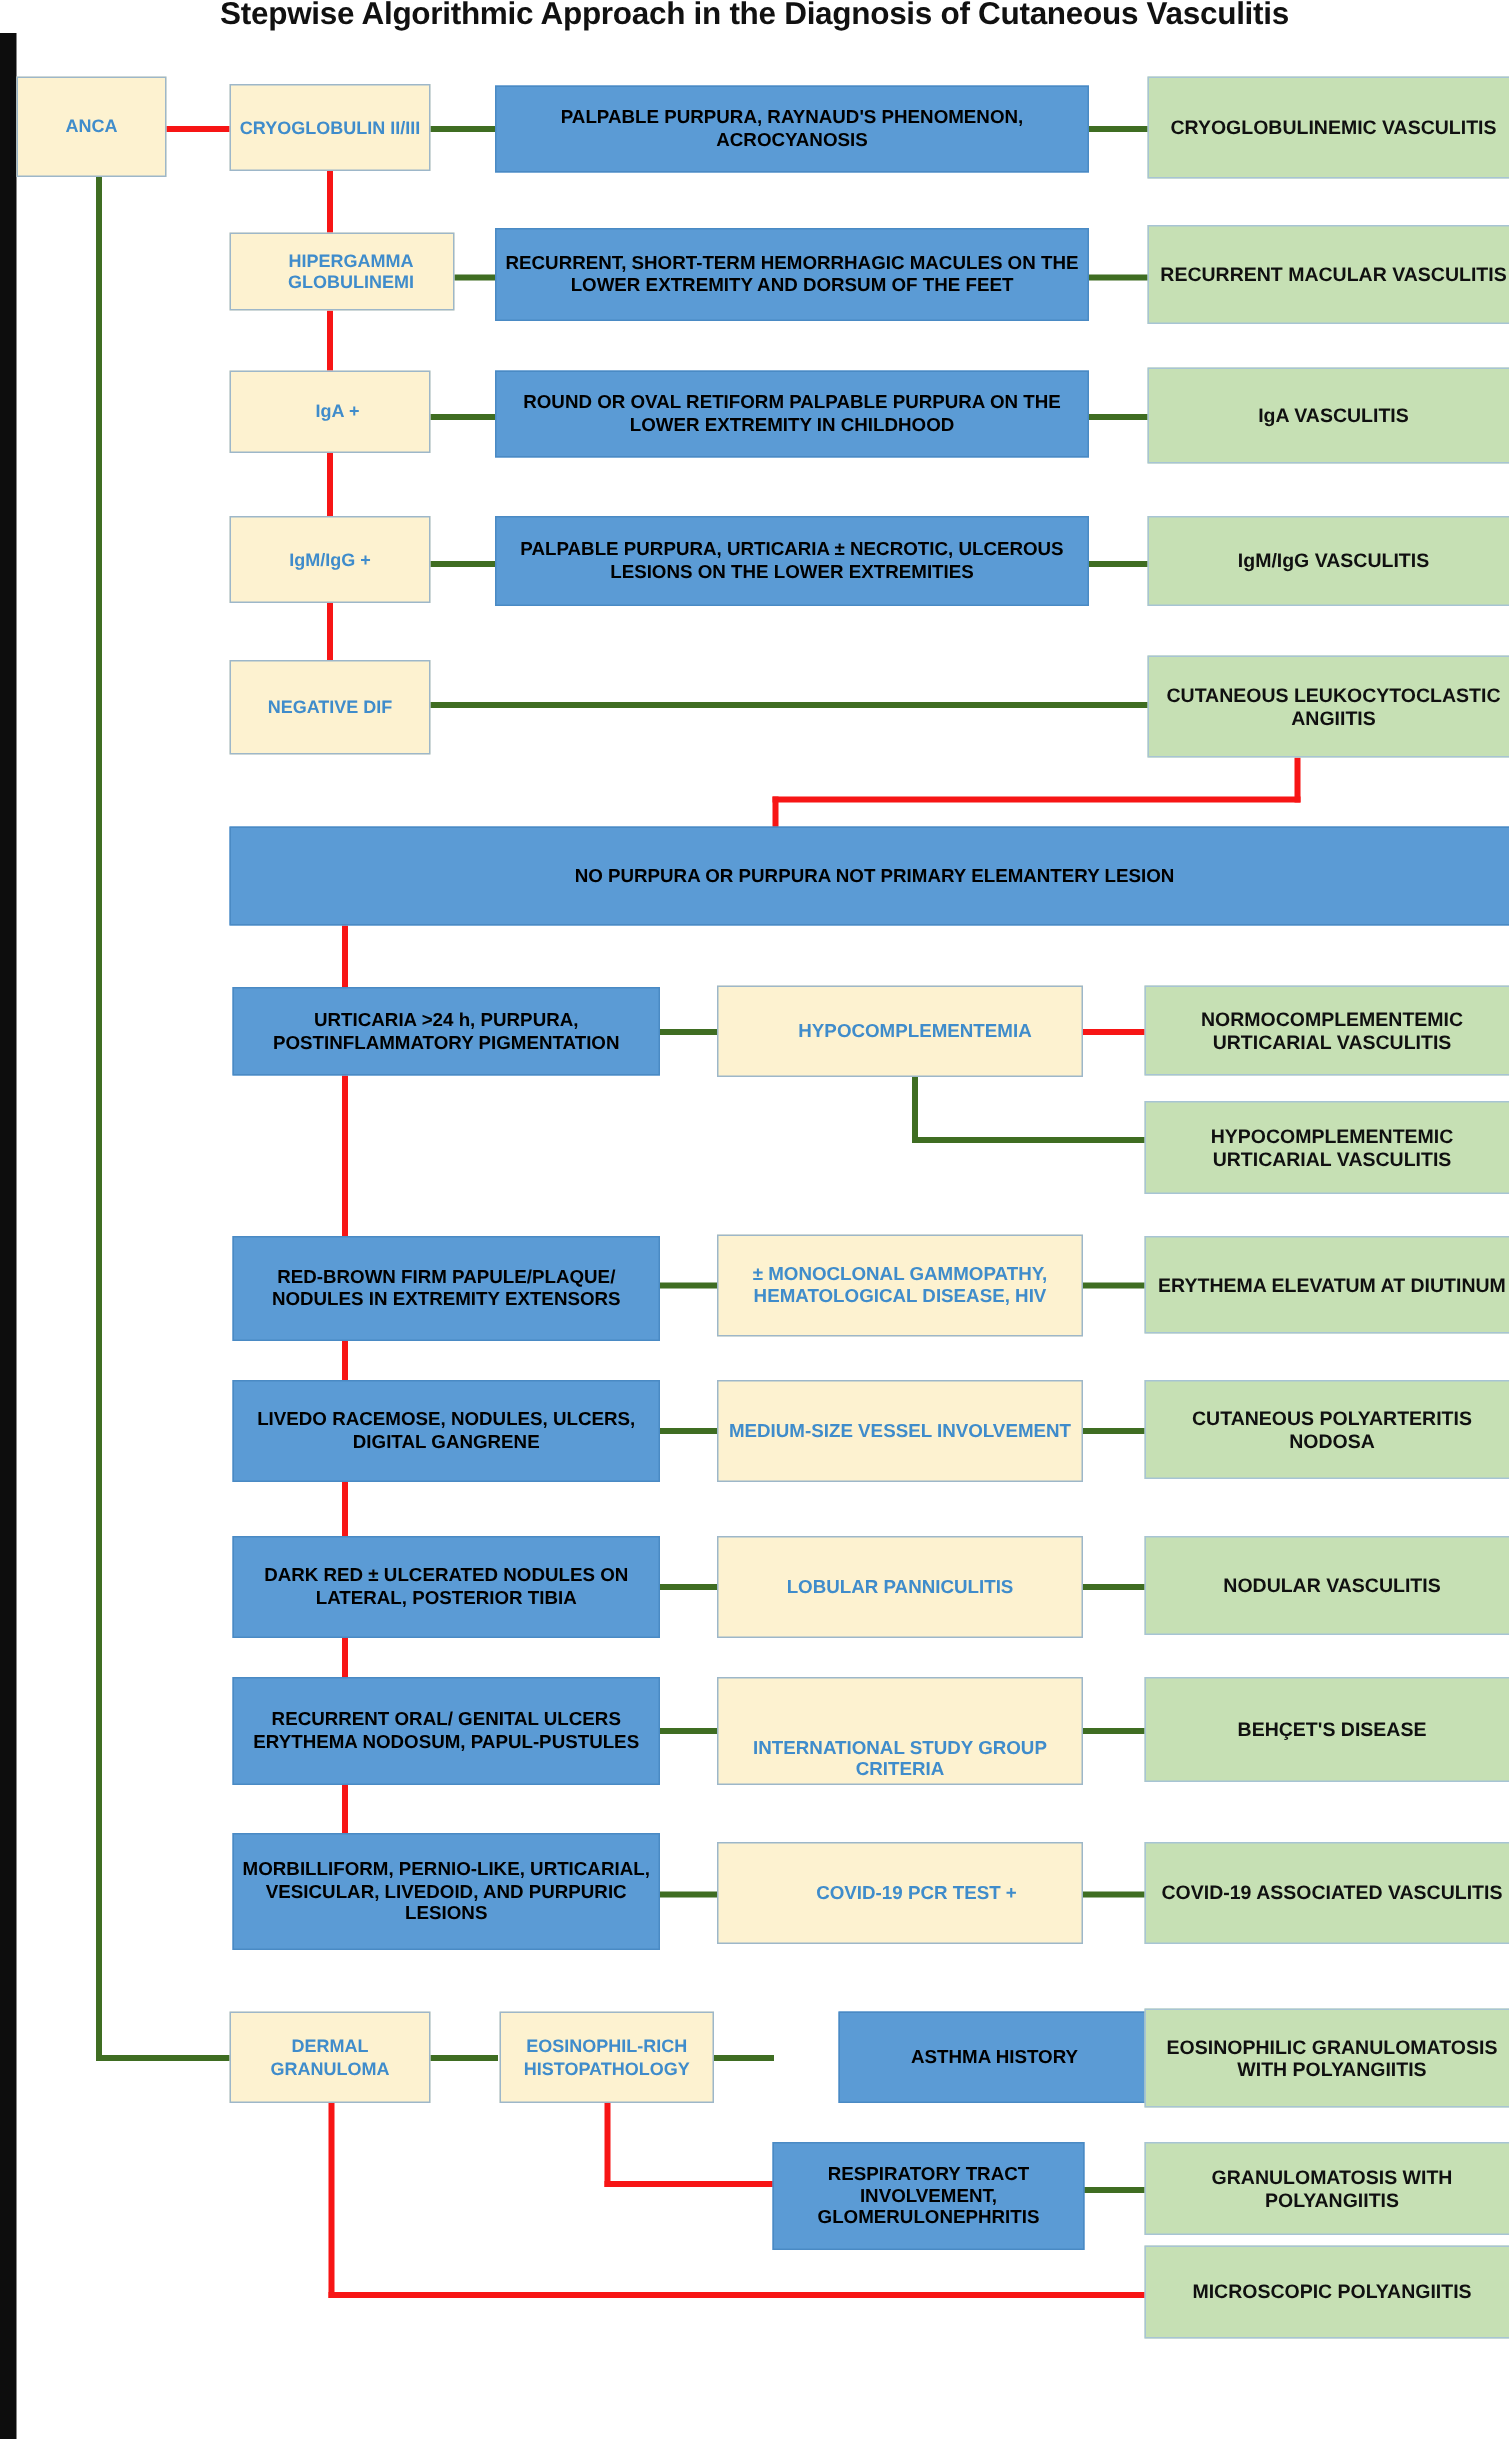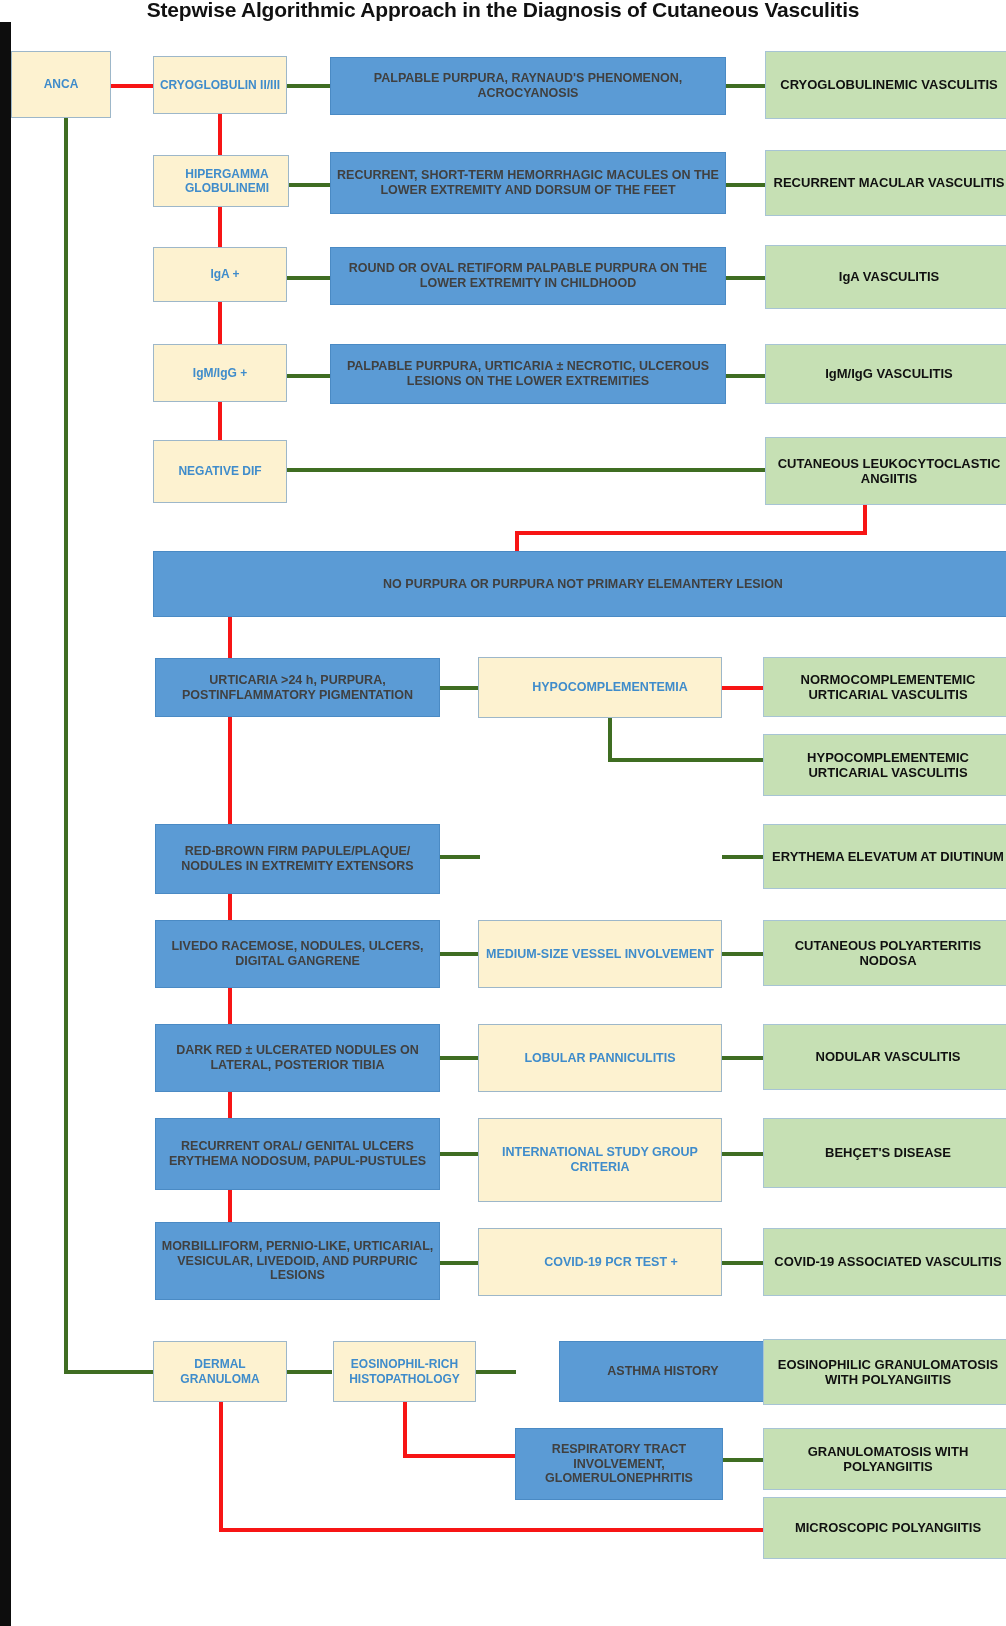--- a/index.html
+++ b/index.html
@@ -24,21 +24,21 @@
     box-sizing:border-box;
     display:flex;align-items:center;justify-content:center;
     text-align:center;
     line-height:1.18;
     border:1px solid #9db7c9;
     z-index:3;
     padding:2px 4px;
   }
   .box span{display:block;width:100%;}
   .box.yellow{background:#fdf2d0;color:#3f8ccb;font-weight:bold;}
-  .box.blue{background:#5b9bd5;color:#404040;font-weight:bold;border-color:#4a8ac4;}
+  .box.blue{background:#5b9bd5;color:#000000;font-weight:bold;border-color:#4a8ac4;}
   .box.green{background:#c6e0b4;color:#101010;font-weight:bold;border-color:#a7c4d4;}
   .edge{position:absolute;z-index:1;}
   .edge.red{background:#f71515;}
   .edge.green{background:#3f6d22;}
 </style>
 </head>
 <body>
 
 <div id="canvas">
 
@@ -118,21 +118,21 @@
   <div class="box yellow" style="left:153px;top:56px;width:134px;height:58px;font-size:12px;">
     <span>CRYOGLOBULIN II/III</span>
   </div>
   <div class="box blue" style="left:330px;top:57px;width:396px;height:58px;font-size:12.5px;">
     <span>PALPABLE PURPURA, RAYNAUD'S PHENOMENON, ACROCYANOSIS</span>
   </div>
   <div class="box green" style="left:765px;top:51px;width:248px;height:68px;font-size:13px;">
     <span>CRYOGLOBULINEMIC VASCULITIS</span>
   </div>
 
-  <div class="box yellow" style="left:153px;top:155px;width:136px;height:52px;font-size:12px;padding-left:16px;">
+  <div class="box yellow" style="left:153px;top:155px;width:150px;height:52px;font-size:12px;padding-left:16px;">
     <span>HIPERGAMMA GLOBULINEMI</span>
   </div>
   <div class="box blue" style="left:330px;top:152px;width:396px;height:62px;font-size:12.5px;">
     <span>RECURRENT, SHORT-TERM HEMORRHAGIC MACULES ON THE LOWER EXTREMITY AND DORSUM OF THE FEET</span>
   </div>
   <div class="box green" style="left:765px;top:150px;width:248px;height:66px;font-size:13px;">
     <span>RECURRENT MACULAR VASCULITIS</span>
   </div>
 
   <div class="box yellow" style="left:153px;top:247px;width:134px;height:55px;font-size:12px;padding-left:14px;">
@@ -175,20 +175,23 @@
   <div class="box green" style="left:763px;top:657px;width:250px;height:60px;font-size:13px;">
     <span>NORMOCOMPLEMENTEMIC URTICARIAL VASCULITIS</span>
   </div>
   <div class="box green" style="left:763px;top:734px;width:250px;height:62px;font-size:13px;">
     <span>HYPOCOMPLEMENTEMIC URTICARIAL VASCULITIS</span>
   </div>
 
   <div class="box blue" style="left:155px;top:824px;width:285px;height:70px;font-size:12.5px;">
     <span>RED-BROWN FIRM PAPULE/PLAQUE/ NODULES IN EXTREMITY EXTENSORS</span>
   </div>
+  <div class="box yellow" style="left:478px;top:823px;width:244px;height:68px;font-size:12.5px;">
+    <span>± MONOCLONAL GAMMOPATHY, HEMATOLOGICAL DISEASE, HIV</span>
+  </div>
   <div class="box green" style="left:763px;top:824px;width:250px;height:65px;font-size:13px;">
     <span>ERYTHEMA ELEVATUM AT DIUTINUM</span>
   </div>
 
   <div class="box blue" style="left:155px;top:920px;width:285px;height:68px;font-size:12.5px;">
     <span>LIVEDO RACEMOSE, NODULES, ULCERS, DIGITAL GANGRENE</span>
   </div>
   <div class="box yellow" style="left:478px;top:920px;width:244px;height:68px;font-size:12.5px;">
     <span>MEDIUM-SIZE VESSEL INVOLVEMENT</span>
   </div>
@@ -202,21 +205,21 @@
   <div class="box yellow" style="left:478px;top:1024px;width:244px;height:68px;font-size:12.5px;">
     <span>LOBULAR PANNICULITIS</span>
   </div>
   <div class="box green" style="left:763px;top:1024px;width:250px;height:66px;font-size:13px;">
     <span>NODULAR VASCULITIS</span>
   </div>
 
   <div class="box blue" style="left:155px;top:1118px;width:285px;height:72px;font-size:12.5px;">
     <span>RECURRENT ORAL/ GENITAL ULCERS ERYTHEMA NODOSUM, PAPUL-PUSTULES</span>
   </div>
-  <div class="box yellow" style="left:478px;top:1118px;width:244px;height:84px;font-size:12.5px;">
+  <div class="box yellow" style="left:478px;top:1118px;width:244px;height:72px;font-size:12.5px;align-items:flex-end;">
     <span>INTERNATIONAL STUDY GROUP CRITERIA</span>
   </div>
   <div class="box green" style="left:763px;top:1118px;width:250px;height:70px;font-size:13px;">
     <span>BEHÇET'S DISEASE</span>
   </div>
 
   <div class="box blue" style="left:155px;top:1222px;width:285px;height:78px;font-size:12.5px;">
     <span>MORBILLIFORM, PERNIO-LIKE, URTICARIAL, VESICULAR, LIVEDOID, AND PURPURIC LESIONS</span>
   </div>
   <div class="box yellow" style="left:478px;top:1228px;width:244px;height:68px;font-size:12.5px;padding-left:26px;">

